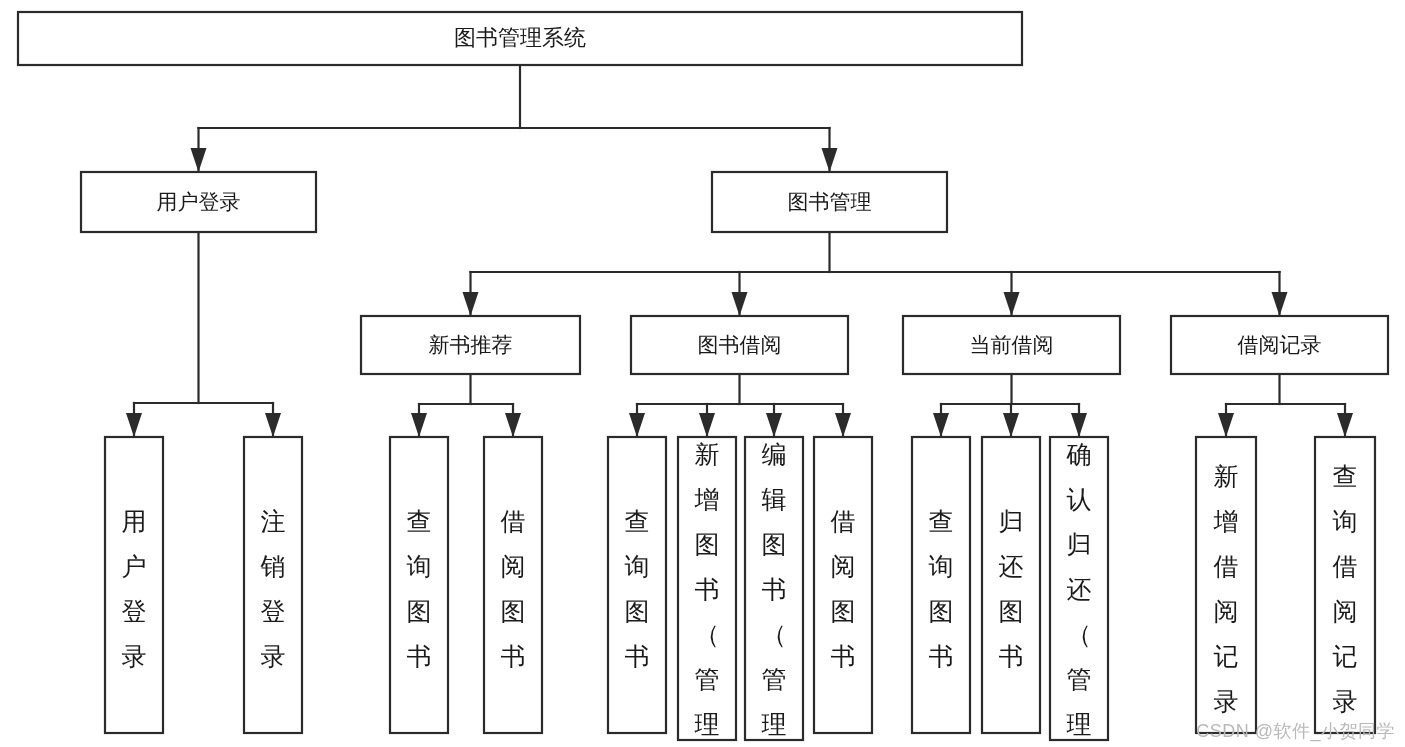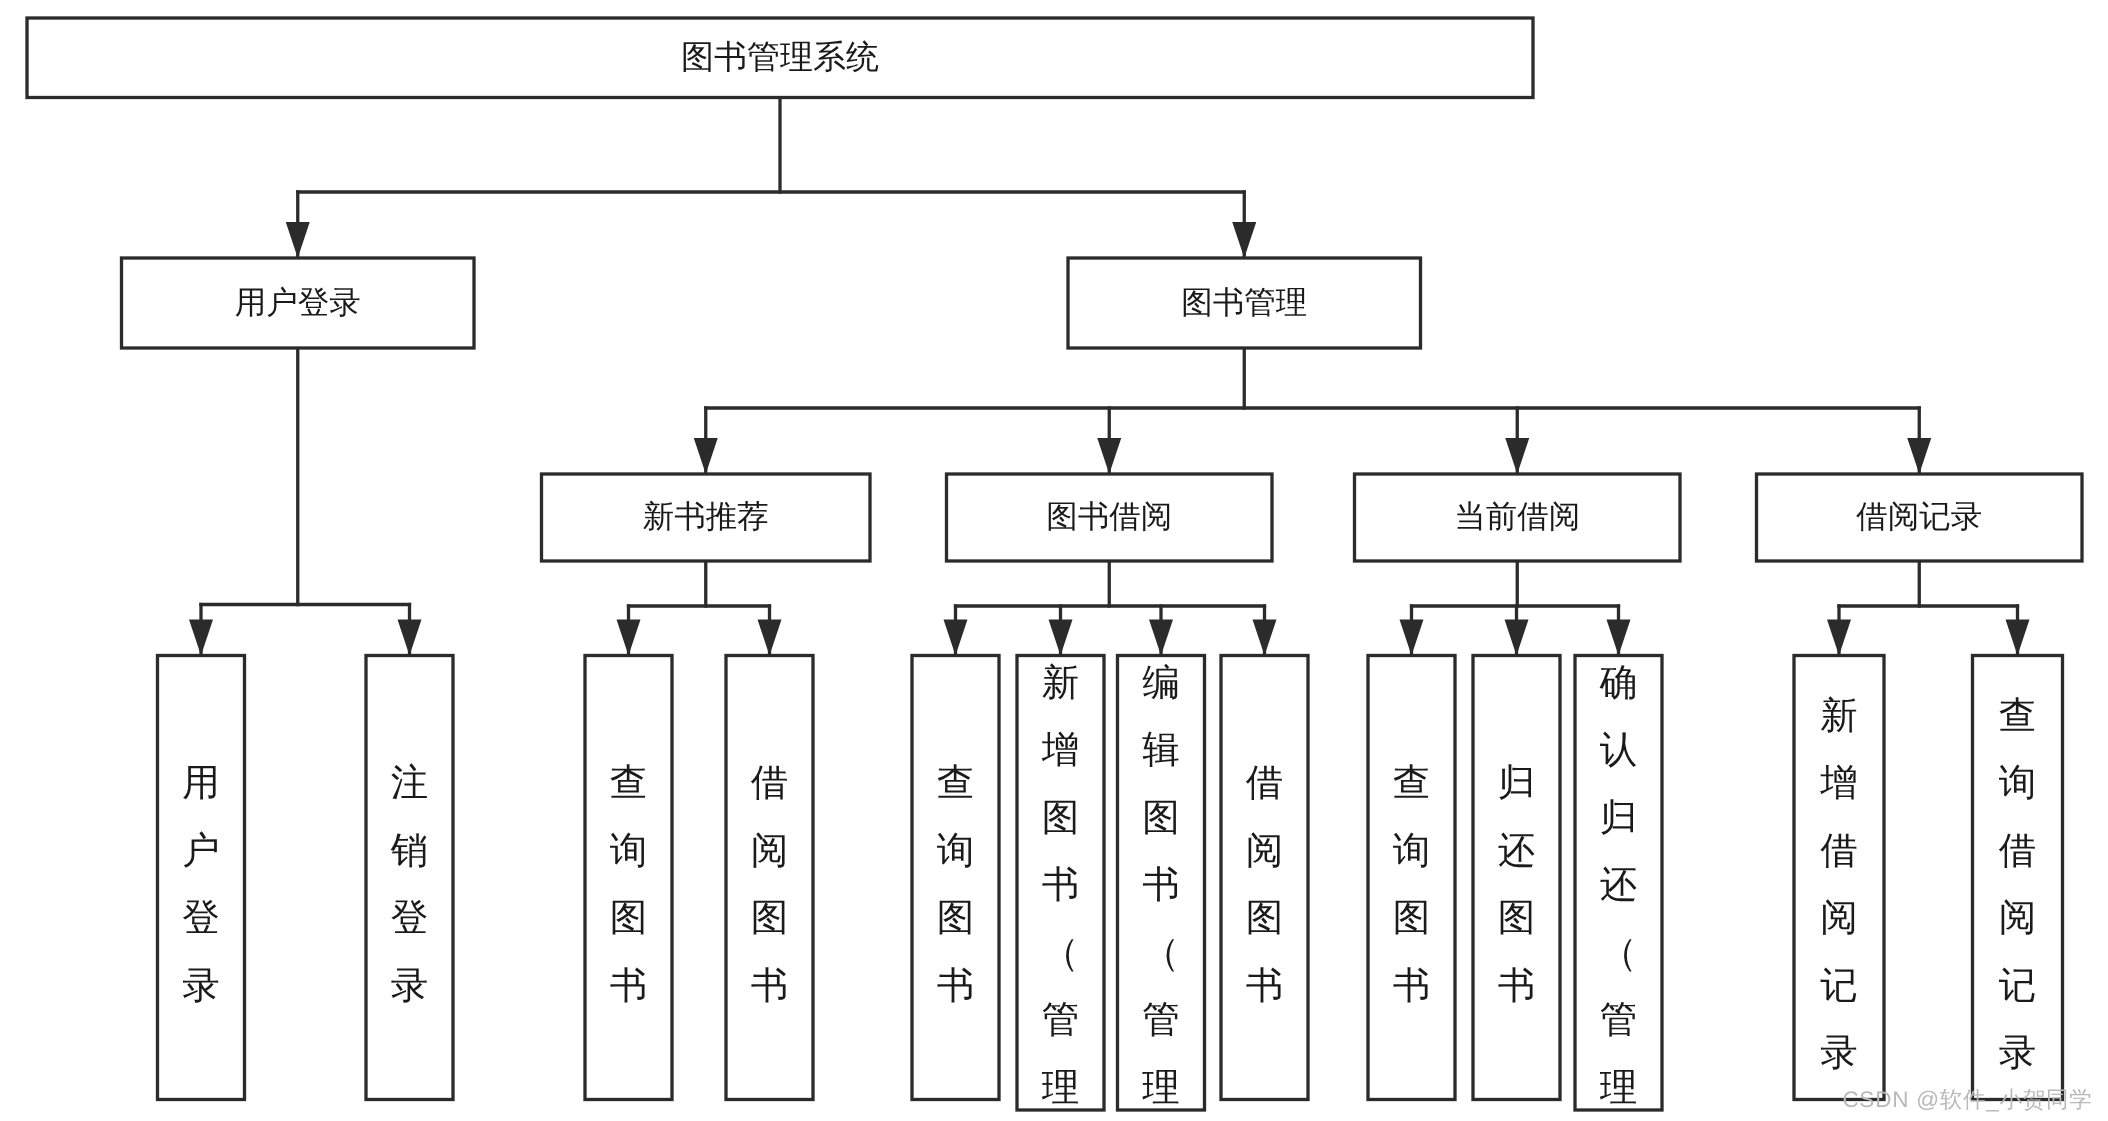--- a/index.html
+++ b/index.html
@@ -56,21 +56,21 @@
     font-family: "Liberation Sans", "DejaVu Sans", sans-serif;
     font-size: 25px;
     fill: #1a1a1a;
     text-anchor: middle;
   }
   .watermark {
     position: absolute;
     right: 10px;
     bottom: 4px;
     font-family: "Liberation Sans", "DejaVu Sans", sans-serif;
-    font-size: 15px;
+    font-size: 18px;
     color: #b9b9b9;
     letter-spacing: 0.5px;
     white-space: nowrap;
     user-select: none;
   }
 </style>
 </head>
 <body>
 
 <div id="diagram-root">

